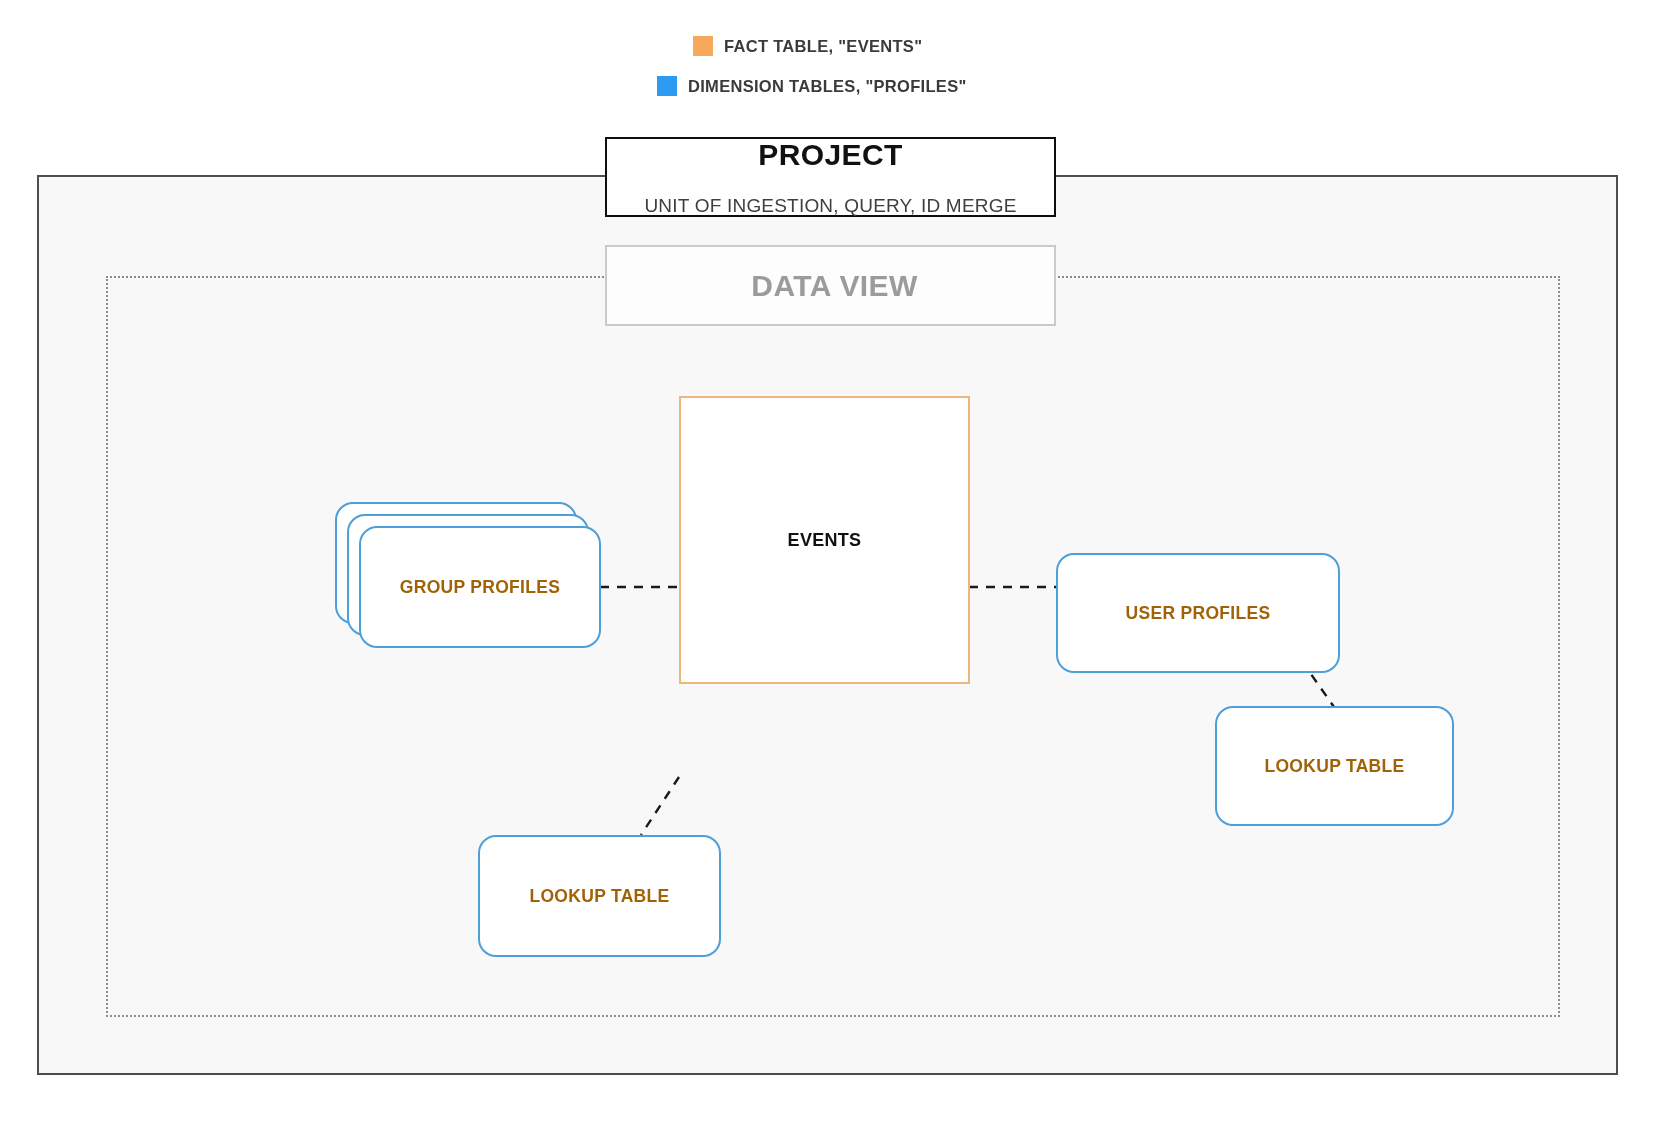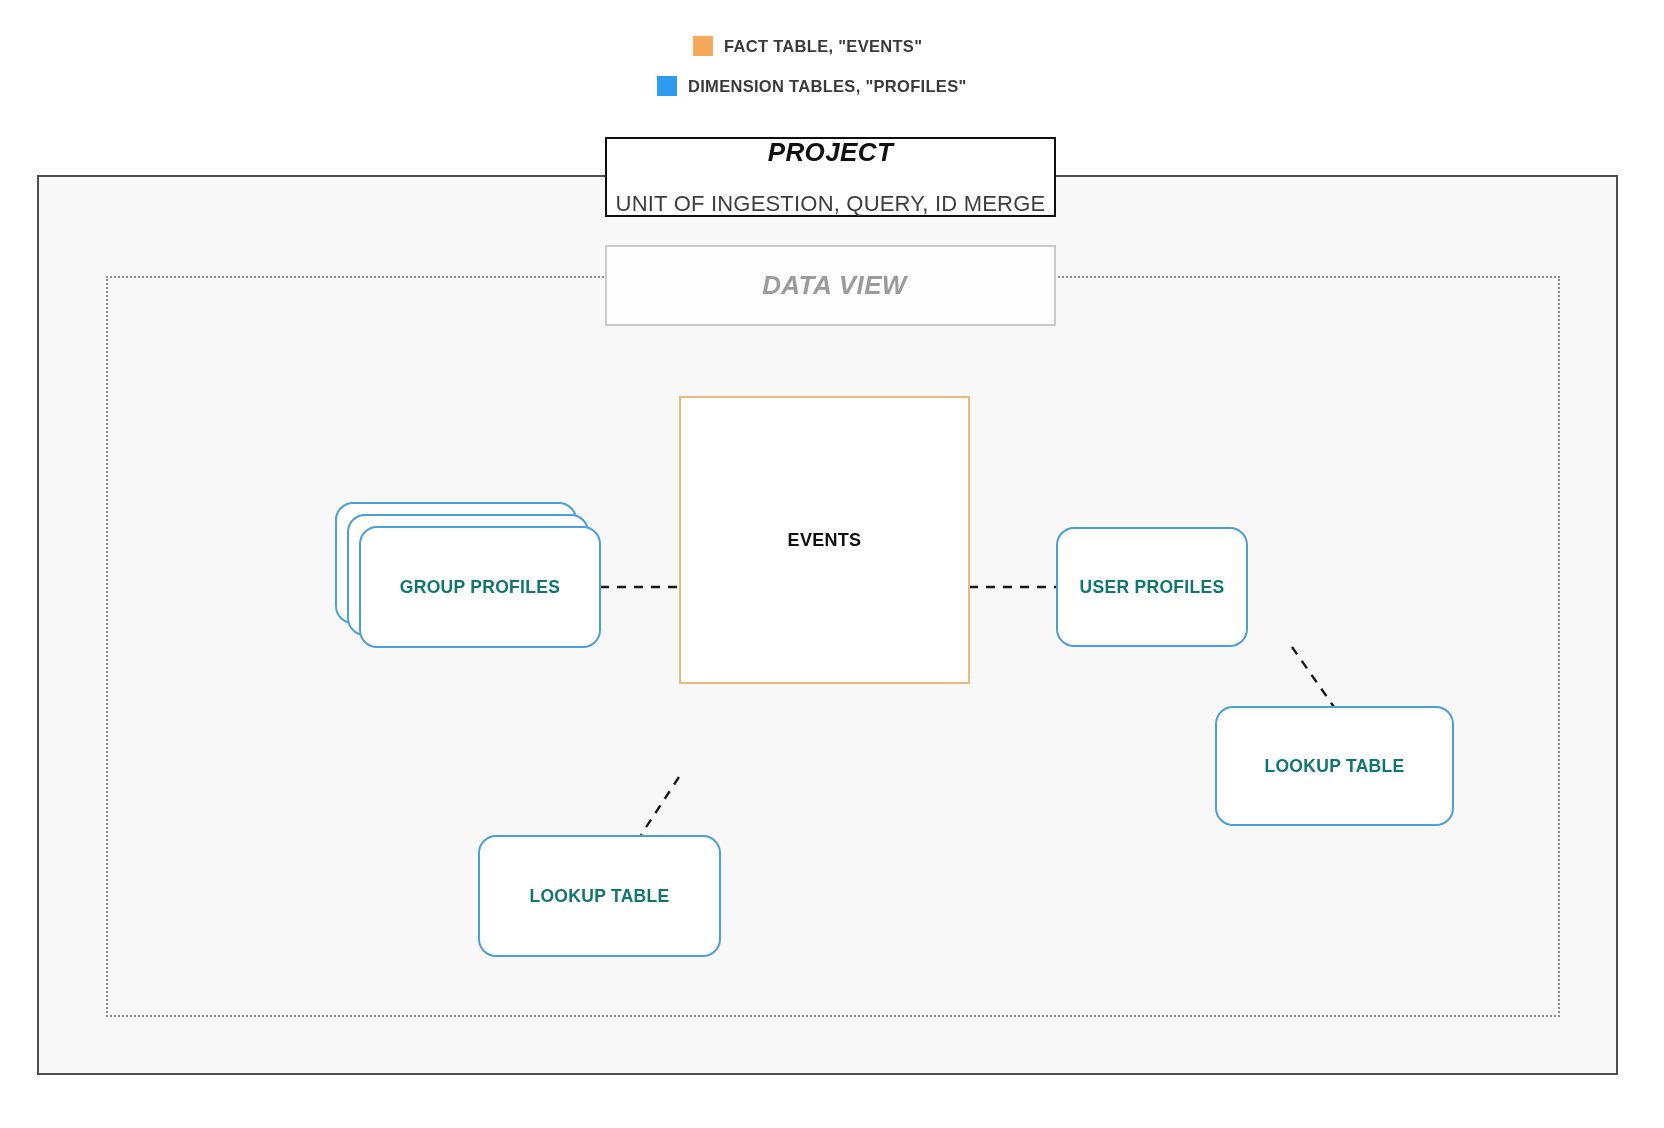--- a/index.html
+++ b/index.html
@@ -47,22 +47,22 @@
     letter-spacing: 0.3px; white-space: nowrap;
   }
 
   
   .titlebox {
     position: absolute; left: 605px; width: 451px;
     display: flex; flex-direction: column;
     align-items: center; justify-content: center;
     text-align: center; z-index: 5;
   }
-  .titlebox .t { font-size: 26px; font-weight: bold; letter-spacing: 0.4px; font-style: italic; }
-  .titlebox .s { font-size: 22px; margin-top: 23px; letter-spacing: 0.2px; }
+  .titlebox .t { font-size: 30px; font-weight: bold; letter-spacing: 0.4px; }
+  .titlebox .s { font-size: 19px; margin-top: 23px; letter-spacing: 0.2px; }
   .titlebox.project { top: 137px; height: 80px; background: #ffffff; border: 2px solid #0e0e0e; }
   .titlebox.project .t { color: #111111; }
   .titlebox.project .s { color: #3e3e3e; }
   .titlebox.dataview { top: 245px; height: 81px; background: #fdfdfd; border: 2px solid #cacaca; padding-left: 8px; }
   .titlebox.dataview .t { color: #9b9b9b; }
   .titlebox.dataview .s { color: #b1b1b1; }
 
   
   .events-box {
     position: absolute; left: 679px; top: 396px;
@@ -71,27 +71,27 @@
     display: flex; align-items: center; justify-content: center;
     z-index: 4;
     font-size: 18px; font-weight: bold; color: #111111; letter-spacing: 0.3px;
   }
   .card {
     position: absolute;
     border: 2px solid #4d9fd8; border-radius: 18px;
     background: #ffffff;
     display: flex; align-items: center; justify-content: center;
     z-index: 4;
-    font-size: 17.5px; font-weight: bold; color: #0f766e; letter-spacing: 0.3px;
+    font-size: 17.5px; font-weight: bold; color: #a16207; letter-spacing: 0.3px;
     white-space: nowrap;
   }
   .card.stack-back  { left: 335px; top: 502px; width: 242px; height: 122px; z-index: 4; }
   .card.stack-mid   { left: 347px; top: 514px; width: 242px; height: 122px; z-index: 5; }
   .card.stack-front { left: 359px; top: 526px; width: 242px; height: 122px; z-index: 6; }
-  .card.user-profiles { left: 1056px; top: 527px; width: 192px; height: 120px; }
+  .card.user-profiles { left: 1056px; top: 553px; width: 284px; height: 120px; }
   .card.lookup-bottom { left: 478px;  top: 835px; width: 243px; height: 122px; }
   .card.lookup-right  { left: 1215px; top: 706px; width: 239px; height: 120px; }
 </style>
 </head>
 <body>
 
 <div class="canvas">
 
   <div class="legend-row row1">
     <span class="swatch" style="background-color: rgb(246, 169, 92);"></span>

